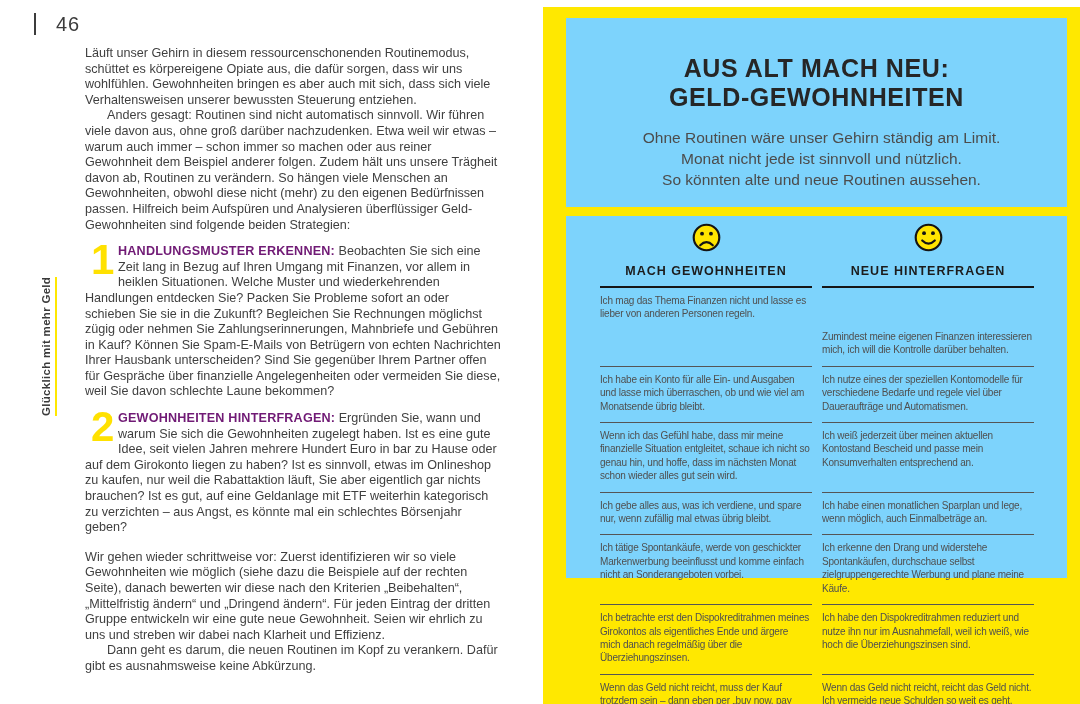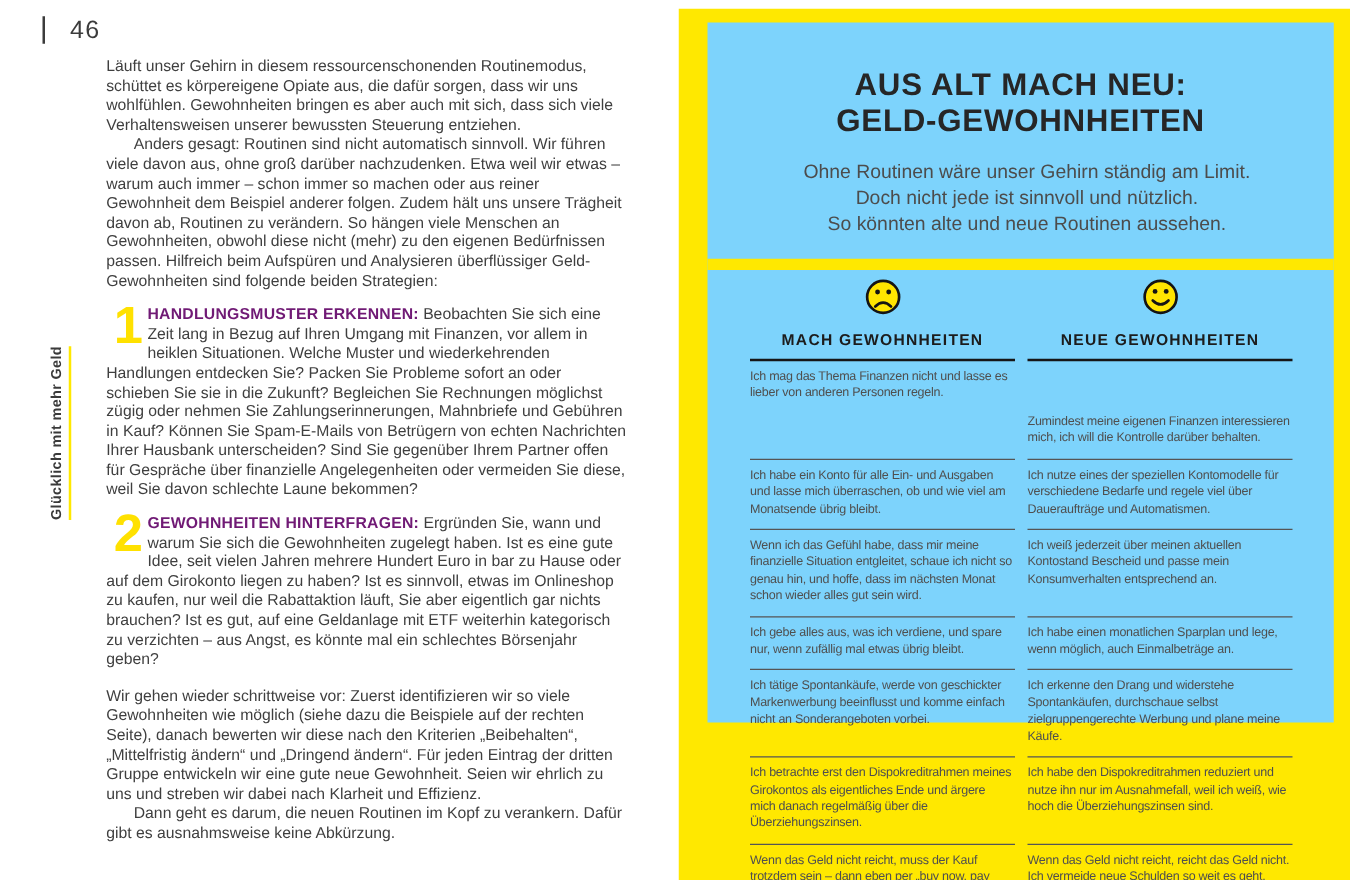--- a/index.html
+++ b/index.html
@@ -99,21 +99,21 @@
 <div class="frame">
   <div class="inner">
 
     <div class="big-title">
       <div>AUS ALT MACH NEU:</div>
       <div>GELD-GEWOHNHEITEN</div>
     </div>
 
     <div class="subtitle">
       <div>Ohne Routinen wäre unser Gehirn ständig am Limit.</div>
-      <div>Doch nicht jede ist sinnvoll und nützlich.</div>
+      <div>Monat nicht jede ist sinnvoll und nützlich.</div>
       <div>So könnten alte und neue Routinen aussehen.</div>
     </div>
 
     <div class="yellow-bar"></div>
 
     <div class="habit-grid">
 
       <div class="head-cell" style="grid-column:1; grid-row:1;">
         <span class="smiley">
           <svg width="31" height="31" viewBox="-16 -16 32 32">
@@ -128,21 +128,21 @@
 
       <div class="head-cell" style="grid-column:2; grid-row:1;">
         <span class="smiley">
           <svg width="31" height="31" viewBox="-16 -16 32 32">
             <circle cx="0" cy="0" r="13.2" fill="#ffe500" stroke="#141414" stroke-width="2.2"></circle>
             <circle cx="-4.6" cy="-4.5" r="2" fill="#141414"></circle>
             <circle cx="4.6" cy="-4.5" r="2" fill="#141414"></circle>
             <path d="M -6.5 3 Q 0 9.5 6.5 3" fill="none" stroke="#141414" stroke-width="2.2" stroke-linecap="round"></path>
           </svg>
         </span>
-        <div class="col-header">NEUE GEWOHNHEITEN</div>
+        <div class="col-header">NEUE HINTERFRAGEN</div>
       </div>
 
       <div class="item-cell" style="grid-column:1; grid-row:2;">
         <p>Ich mag das Thema Finanzen nicht und lasse es lieber von anderen Personen regeln.</p>
         </div>
       <div class="item-cell" style="grid-column:1; grid-row:3;">
         <p>Ich habe ein Konto für alle Ein- und Ausgaben und lasse mich überraschen, ob und wie viel am Monatsende übrig bleibt.</p>
         </div>
       <div class="item-cell" style="grid-column:1; grid-row:4;">
         <p>Wenn ich das Gefühl habe, dass mir meine finanzielle Situation entgleitet, schaue ich nicht so genau hin, und hoffe, dass im nächsten Monat schon wieder alles gut sein wird.</p>

